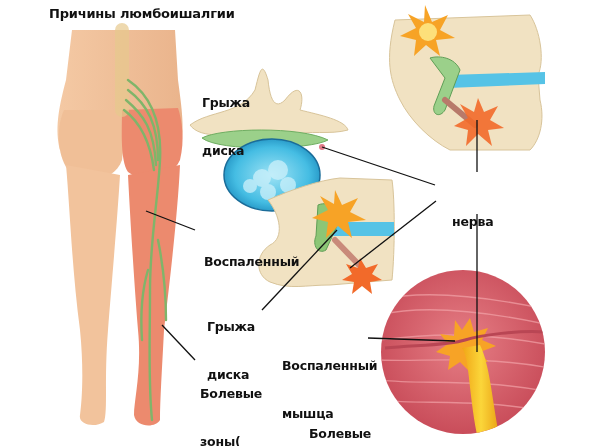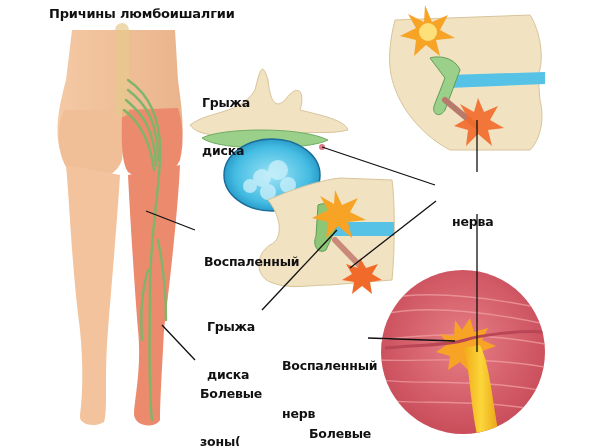--- a/index.html
+++ b/index.html
@@ -140,21 +140,21 @@
     <div>Воспаленный</div>
   </div>
 
   <div class="lbl" style="left:207px;top:287px;">
     <div>Грыжа</div>
     <div>диска</div>
   </div>
 
   <div class="lbl" style="left:282px;top:326px;">
     <div>Воспаленный</div>
-    <div>нерв</div>
+    <div>мышца</div>
   </div>
 
   <div class="lbl" style="left:200px;top:354px;">
     <div>Болевые</div>
     <div>зоны(</div>
     
     
   </div>
 
   <div class="lbl" style="left:309px;top:394px;">

